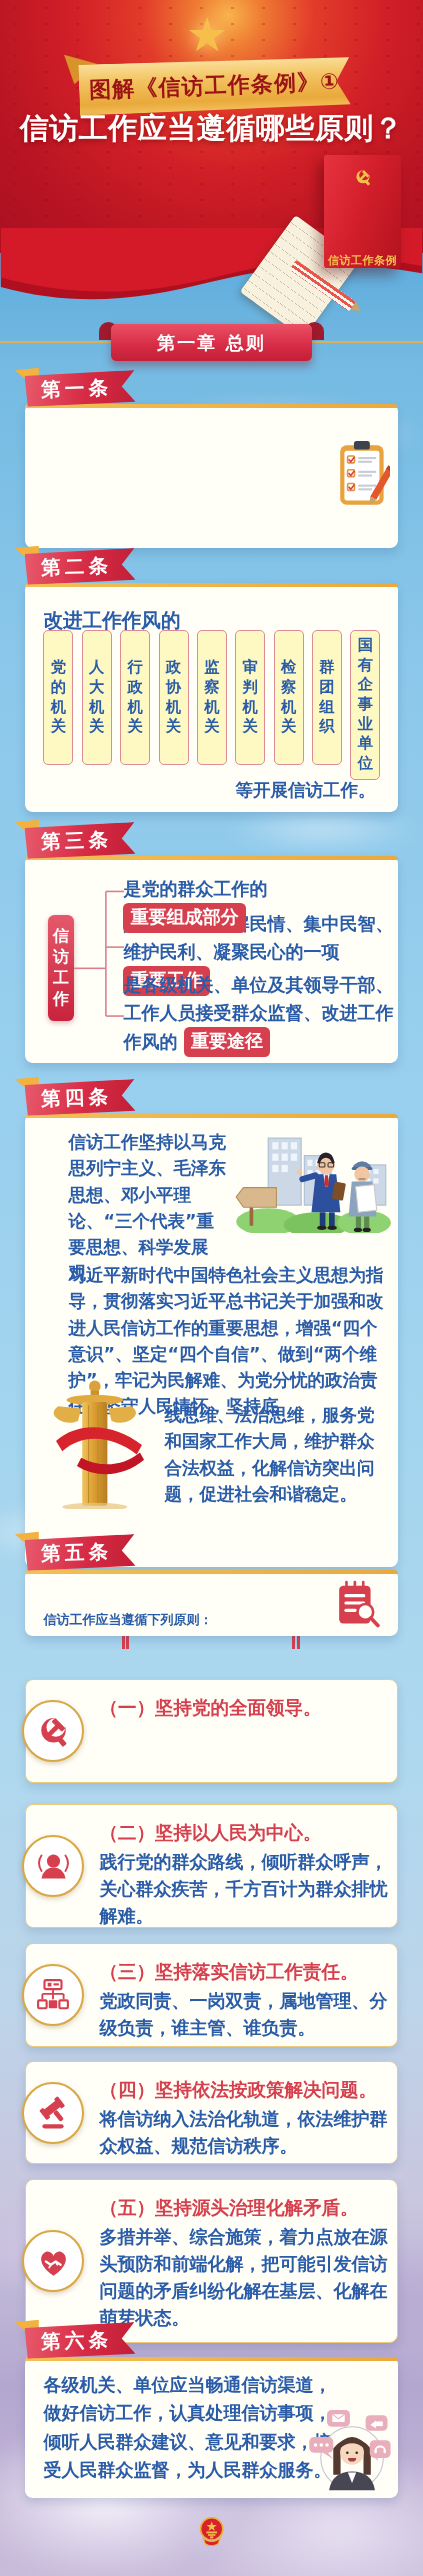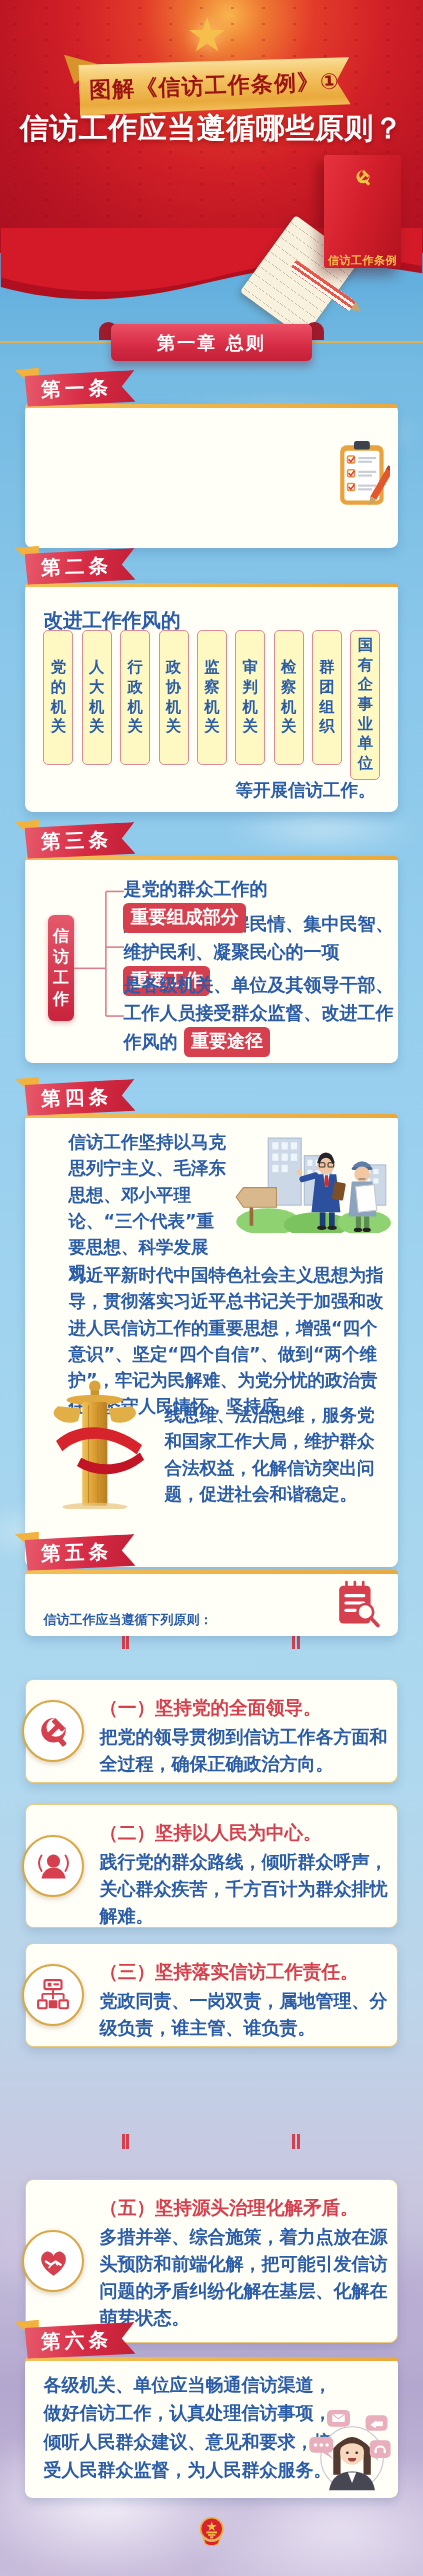--- a/index.html
+++ b/index.html
@@ -405,21 +405,20 @@
         <rect x="40" y="40" width="9" height="16" rx="2" fill="#d6404e" transform="rotate(-40 44 48)"></rect>
         <g transform="rotate(45 28 30)">
             <rect x="24" y="12" width="8" height="30" fill="#d6404e"></rect>
             <rect x="15" y="10" width="25" height="9" rx="2" fill="#d6404e"></rect>
           </g>
       </svg>
     </div>
     <div class="ptitle">
       <span>（一）</span><span>坚持党的全面领导。</span>
     </div>
-    <div class="pbody">把党的领导贯彻到信访工作各方面和全过程，确保正确政治方向。</div>
   </div>
 
   <div class="conn" style="top:1752px;height:21px">
       <i></i>
       <i></i>
       <i></i>
       <i></i>
     </div>
 
   <div class="pcard" style="top:1774px;height:124px">
@@ -462,20 +461,37 @@
     <div class="pbody">党政同责、一岗双责，属地管理、分级负责，谁主管、谁负责。</div>
   </div>
 
   <div class="conn" style="top:2017px;height:15px">
       <i></i>
       <i></i>
       <i></i>
       <i></i>
     </div>
 
+  <div class="pcard" style="top:2031px;height:103px">
+    <div class="picon">
+      <svg width="34" height="34" viewBox="0 0 64 64">
+        <g fill="#d6404e" transform="rotate(-38 30 24)">
+          <rect x="14" y="16" width="34" height="15" rx="3"></rect>
+          <rect x="9" y="12" width="9" height="23" rx="2"></rect>
+          <rect x="44" y="12" width="9" height="23" rx="2"></rect>
+          <rect x="27" y="31" width="9" height="22" rx="3"></rect>
+        </g>
+        <rect x="12" y="53" width="40" height="8" rx="4" fill="#d6404e"></rect>
+      </svg>
+    </div>
+    <div class="ptitle">
+      <span>（四）</span><span>坚持依法按政策解决问题。</span>
+    </div>
+    <div class="pbody">将信访纳入法治化轨道，依法维护群众权益、规范信访秩序。</div>
+  </div>
 
   <div class="conn" style="top:2134px;height:15px">
       <i></i>
       <i></i>
       <i></i>
       <i></i>
     </div>
 
   <div class="pcard" style="top:2149px;height:164px">
     <div class="picon">

